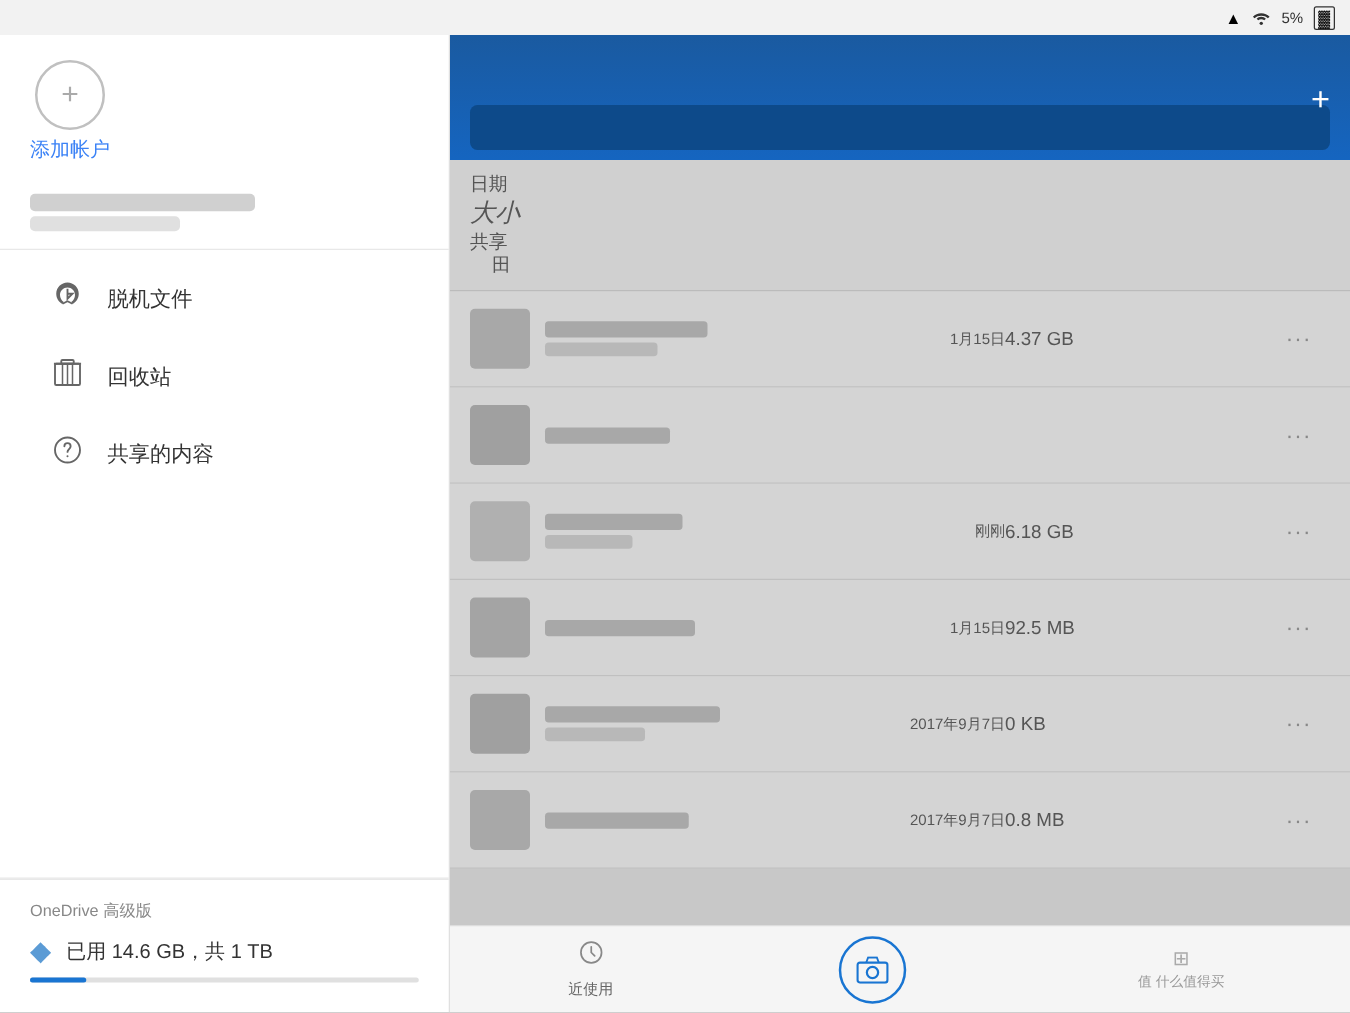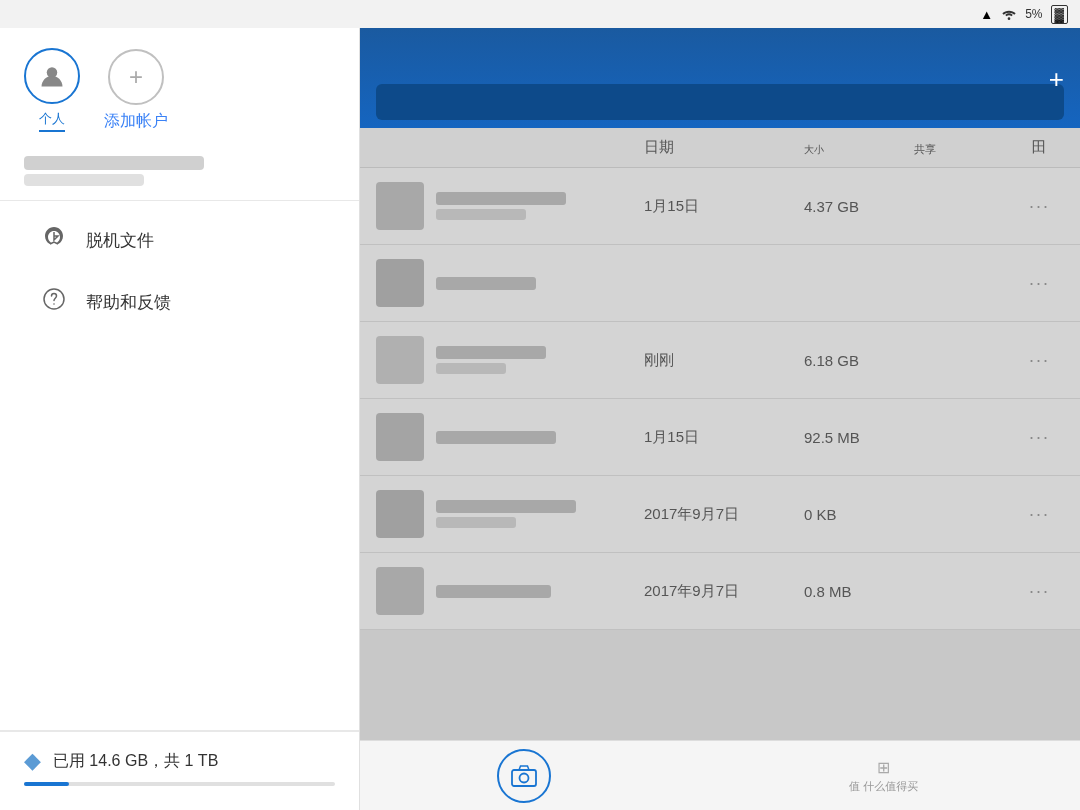--- a/index.html
+++ b/index.html
@@ -230,47 +230,49 @@
     
     .file-list-area {
       flex: 1;
       background: #c8c8c8;
       overflow-y: auto;
     }
 
     
     .file-list-header {
       display: flex;
-      align-items: flex-end;
+      align-items: flex-start;
       padding: 10px 16px;
       background: #d0d0d0;
       border-bottom: 1px solid #bbb;
+      flex-direction: column;
     }
 
     .col-name {
       flex: 2;
     }
 
     .col-date {
       width: 160px;
       font-size: 15px;
       color: #555;
       text-align: left;
     }
 
     .col-size {
       width: 110px;
-      font-size: 10px;
+      font-size: 20px;
       color: #555;
       text-align: left;
+      font-style: italic;
     }
 
     .col-share {
       width: 100px;
-      font-size: 11px;
+      font-size: 15px;
       color: #555;
       text-align: left;
     }
 
     .col-grid {
       width: 50px;
       font-size: 15px;
       color: #555;
       text-align: center;
     }
@@ -315,22 +317,23 @@
 
     .file-subname-blur {
       width: 90px;
       height: 11px;
       background: #b8b8b8;
       border-radius: 3px;
     }
 
     .file-date {
       width: 160px;
-      font-size: 15px;
+      font-size: 12px;
       color: #555;
+      text-align: right;
     }
 
     .file-size {
       width: 110px;
       font-size: 15px;
       color: #555;
     }
 
     .file-share {
       width: 100px;
@@ -401,29 +404,20 @@
   <span class="battery-text">5%</span>
   <span style="font-size:13px; border:1.5px solid #333; padding:1px 3px; border-radius:2px;">▓</span>
 </div>
 
 <div class="app-container">
 
   <div class="sidebar">
 
     <div class="sidebar-accounts">
       <div class="account-item">
-        <div class="account-avatar">
-          <svg width="28" height="28" viewBox="0 0 32 32">
-            <circle cx="16" cy="12" r="6" fill="#888"></circle>
-            <path d="M4 28c0-6.6 5.4-12 12-12s12 5.4 12 12" fill="#888"></path>
-          </svg>
-        </div>
-        <span class="account-label-active">个人</span>
-      </div>
-      <div class="account-item">
         <div class="account-avatar-add">
           <span style="font-size:24px; color:#aaa;">+</span>
         </div>
         <span class="account-label">添加帐户</span>
       </div>
     </div>
 
     <div class="sidebar-user-info">
       <div class="user-email-blur"></div>
       <div class="user-name-blur"></div>
@@ -437,33 +431,47 @@
           <svg width="24" height="24" viewBox="0 0 24 24" fill="none">
             <path d="M12 2C7 2 3 6 3 11c0 3.5 1.9 6.5 4.8 8.1L9 17.5C7.2 16.4 6 14.3 6 12c0-3.3 2.7-6 6-6s6 2.7 6 6c0 2.3-1.2 4.4-3 5.5l1.2 1.6C19.1 17.5 21 14.5 21 11c0-5-4-9-9-9z" fill="#666"></path>
             <path d="M12 7v8l4-4-4 0" stroke="#666" stroke-width="1.5" fill="none"></path>
             <path d="M8 19l4-2 4 2" stroke="#666" stroke-width="1.5" fill="none"></path>
           </svg>
         </span>
         <span class="menu-label">脱机文件</span>
       </div>
       <div class="menu-item">
         <span class="menu-icon">
+          <svg width="22" height="24" viewBox="0 0 22 24" fill="none">
+            <rect x="1" y="5" width="20" height="17" rx="1" stroke="#666" stroke-width="1.5" fill="none"></rect>
+            <line x1="7" y1="5" x2="7" y2="22" stroke="#666" stroke-width="1.2"></line>
+            <line x1="11" y1="5" x2="11" y2="22" stroke="#666" stroke-width="1.2"></line>
+            <line x1="15" y1="5" x2="15" y2="22" stroke="#666" stroke-width="1.2"></line>
+            <rect x="6" y="2" width="10" height="3" rx="1" stroke="#666" stroke-width="1.5" fill="none"></rect>
+            <line x1="0" y1="5" x2="22" y2="5" stroke="#666" stroke-width="1.5"></line>
+          </svg>
+        </span>
+        <span class="menu-label">回收站</span>
+      </div>
+      <div class="menu-item">
+        <span class="menu-icon">
           <svg width="24" height="24" viewBox="0 0 24 24" fill="none">
             <circle cx="12" cy="12" r="10" stroke="#666" stroke-width="1.5"></circle>
             <path d="M9.5 9a2.5 2.5 0 015 0c0 2-2.5 2.5-2.5 4.5" stroke="#666" stroke-width="1.5" stroke-linecap="round"></path>
             <circle cx="12" cy="17" r="0.8" fill="#666"></circle>
           </svg>
         </span>
-        <span class="menu-label">帮助和反馈</span>
+        <span class="menu-label">共享的内容</span>
       </div>
     </div>
 
     <div class="sidebar-divider"></div>
 
     <div class="sidebar-storage">
+      <div class="storage-plan-label">OneDrive 高级版</div>
       <div class="storage-info-row">
         <span class="diamond-icon">◆</span>
         <span class="storage-text">已用 14.6 GB，共 1 TB</span>
       </div>
       <div class="storage-bar-track">
         <div class="storage-bar-fill"></div>
       </div>
     </div>
   </div>
 
@@ -562,20 +570,29 @@
         </div>
         <div class="file-date">2017年9月7日</div>
         <div class="file-size">0.8 MB</div>
         <div class="file-share"></div>
         <div class="file-more">···</div>
       </div>
 
     </div>
 
     <div class="bottom-tab-bar">
+      <div class="tab-item">
+        <span class="tab-icon">
+          <svg width="22" height="22" viewBox="0 0 24 24" fill="none">
+            <circle cx="12" cy="12" r="9" stroke="#888" stroke-width="1.5"></circle>
+            <path d="M12 7v5l3 3" stroke="#888" stroke-width="1.5" stroke-linecap="round"></path>
+          </svg>
+        </span>
+        <span class="tab-label">近使用</span>
+      </div>
 
       <div class="tab-item">
         <div class="tab-camera">
           <svg width="26" height="22" viewBox="0 0 26 22" fill="none">
             <rect x="1" y="5" width="24" height="16" rx="2" stroke="#1975d2" stroke-width="1.8" fill="none"></rect>
             <circle cx="13" cy="13" r="4.5" stroke="#1975d2" stroke-width="1.8" fill="none"></circle>
             <path d="M8 5l1.5-4h7L18 5" stroke="#1975d2" stroke-width="1.5" fill="none"></path>
           </svg>
         </div>
       </div>

